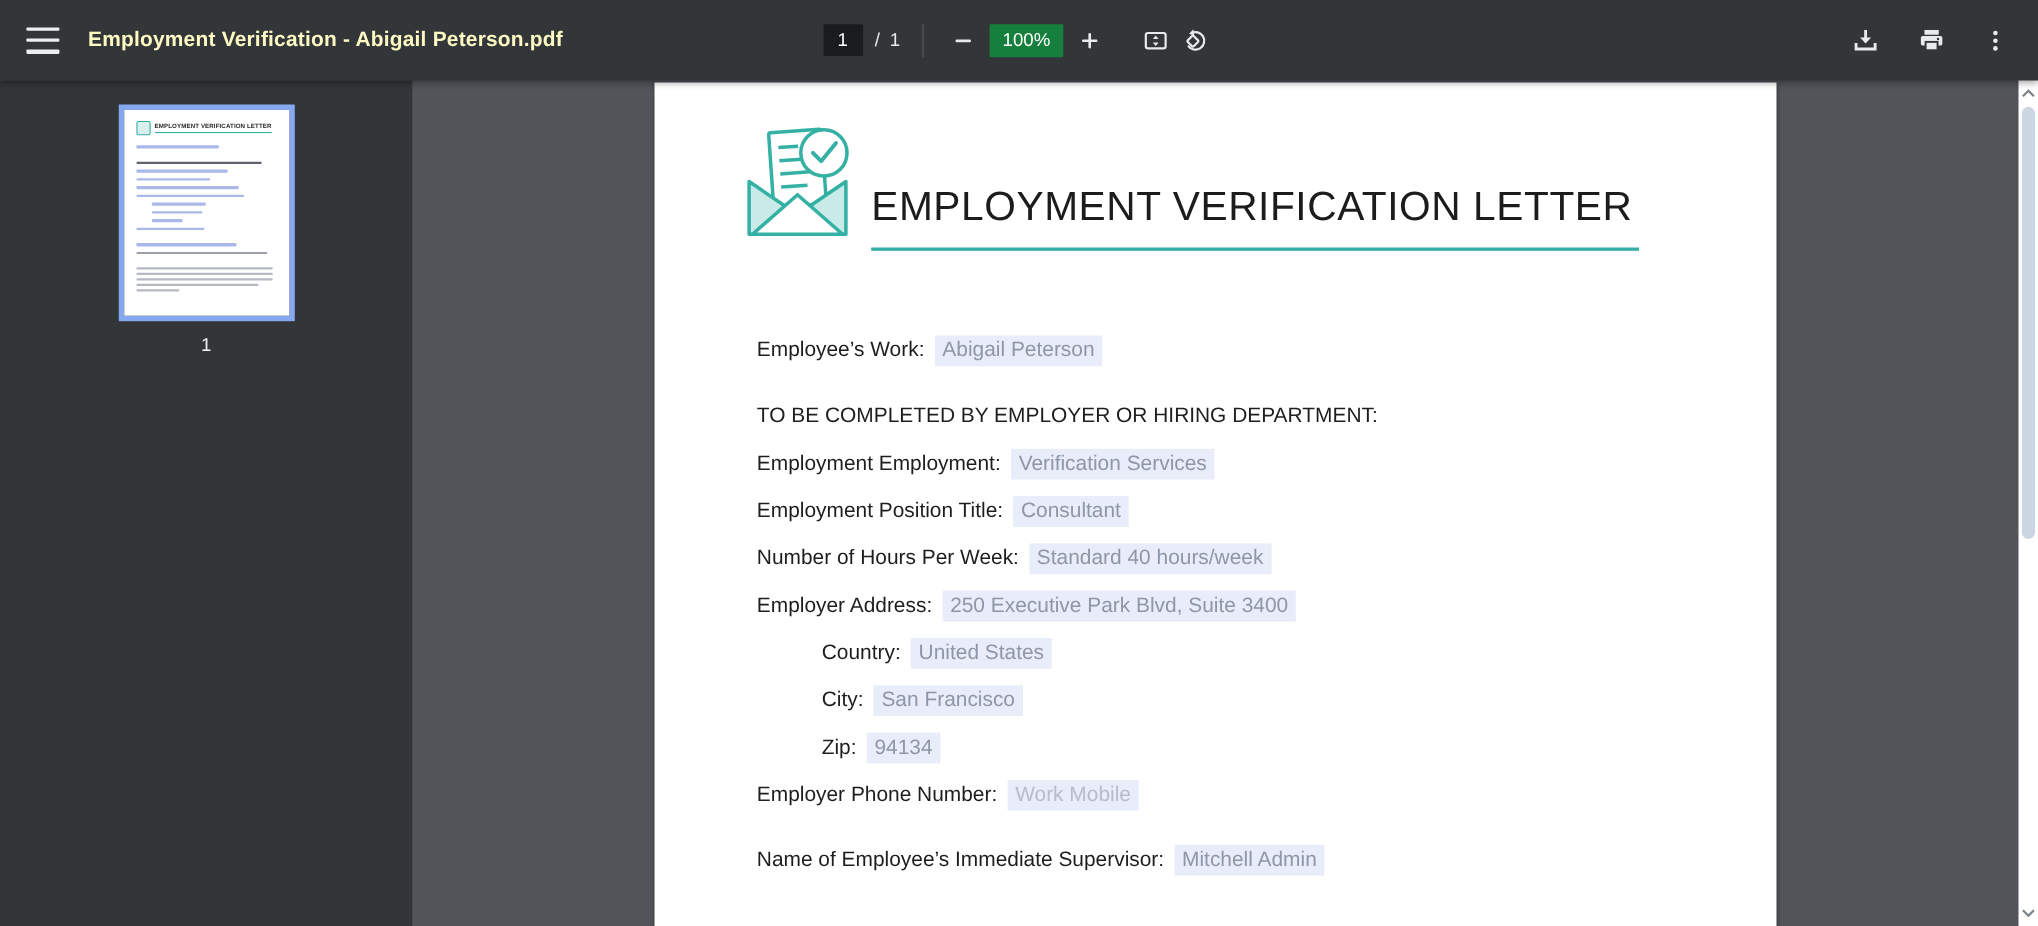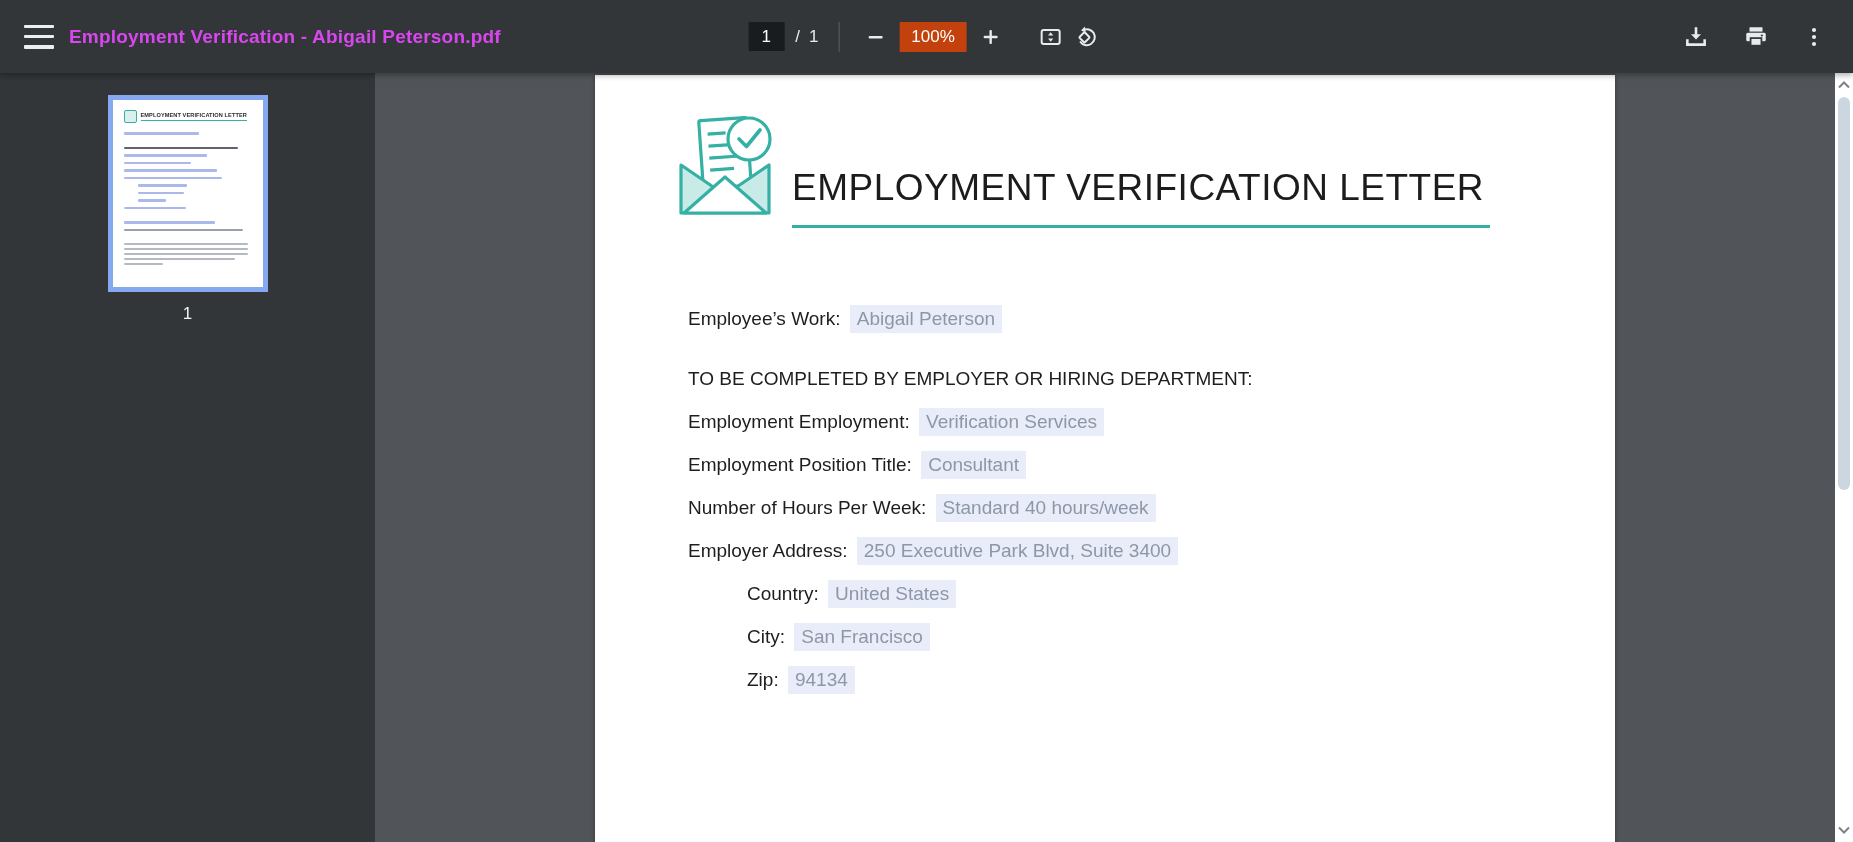--- a/index.html
+++ b/index.html
@@ -6,32 +6,32 @@
   html,body { width:1853px; height:842px; overflow:hidden; background:#515559;
               font-family:"Liberation Sans", sans-serif; }
 
   
   .toolbar { position:relative; height:73px; background:#323639; display:flex;
              align-items:center; padding:0 22px 0 24px; z-index:5;
              box-shadow:0 2px 6px rgba(0,0,0,.35); }
   .menu-btn { width:30px; height:24px; display:flex; flex-direction:column;
               justify-content:space-between; cursor:pointer; }
   .menu-btn span { display:block; height:3.5px; background:#eceef0; border-radius:1px; }
-  .tb-title { color:#d946ef; font-size:19px; font-weight:700; margin-left:15px;
+  .tb-title { color:#fef9c3; font-size:19px; font-weight:700; margin-left:26px;
               letter-spacing:.2px; white-space:nowrap; }
   .tb-center { position:absolute; left:50%; top:0; height:100%; transform:translateX(-50%);
                display:flex; align-items:center; color:#e8eaed; font-size:17px; }
   .page-input { width:36px; height:29px; background:#191c1e; border:none; color:#fff;
                 text-align:center; font-size:17px; font-family:inherit; border-radius:1px; }
   .page-sep { margin:0 9px 0 11px; color:#e8eaed; }
   .page-total { color:#e8eaed; }
   .vdivider { width:1px; height:30px; background:#5c6063; margin:0 20px; }
   .icon-btn { background:none; border:none; cursor:pointer; display:flex;
               align-items:center; justify-content:center; padding:6px; border-radius:50%; }
-  .zoom-box { background:#c2410c; color:#fff; font-size:17px; padding:5px 12px;
+  .zoom-box { background:#15803d; color:#fff; font-size:17px; padding:5px 12px;
               border-radius:1px; margin:0 8px; }
   .tb-right { margin-left:auto; display:flex; align-items:center; gap:22px; }
   .gap-l { margin-left:26px; }
 
   
   .content { display:flex; height:769px; }
 
   
   .sidebar { width:375px; background:#323639; flex:none; display:flex;
              flex-direction:column; align-items:center; padding-top:22px; }
@@ -241,21 +241,29 @@
         <div class="frow indent">
           <span class="flabel">City:</span>
           <span class="fvalue">San Francisco</span>
         </div>
 
         <div class="frow indent">
           <span class="flabel">Zip:</span>
           <span class="fvalue">94134</span>
         </div>
 
-
+        <div class="frow">
+          <span class="flabel">Employer Phone Number:</span>
+          <span class="fvalue muted">Work Mobile</span>
+        </div>
+
+        <div class="frow gap-before">
+          <span class="flabel">Name of Employee’s Immediate Supervisor:</span>
+          <span class="fvalue">Mitchell Admin</span>
+        </div>
 
       </div>
     </div>
   </div>
 
   <div class="scrollbar">
     <div class="sb-arrow up">
       <svg width="12" height="8" viewBox="0 0 12 8">
           <path d="M1 6.5 L6 1.5 L11 6.5" fill="none" stroke="#7d8287" stroke-width="2"></path>
         </svg>

